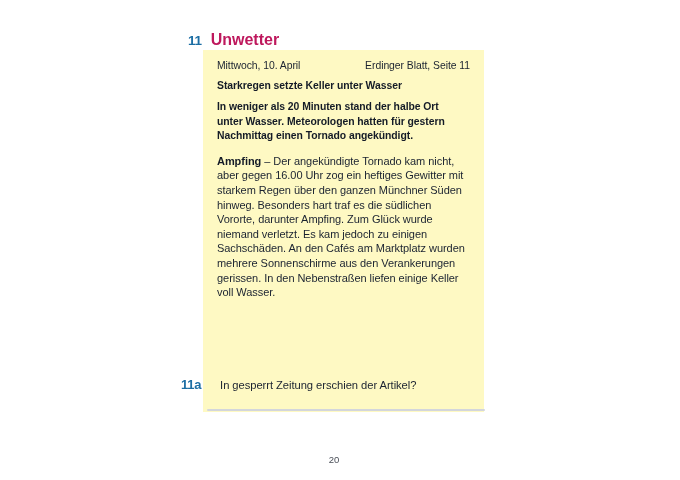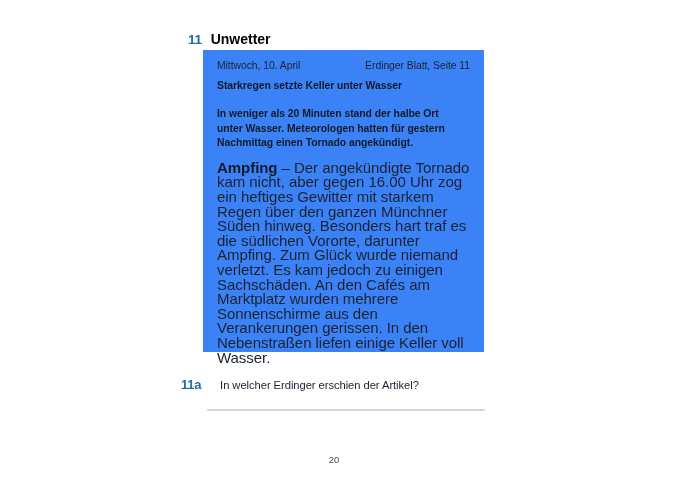--- a/index.html
+++ b/index.html
@@ -34,67 +34,67 @@
     gap: 9px;
     white-space: nowrap;
   }
   .ex-num {
     font-size: 13.5px;
     font-weight: bold;
     color: #1c6ea4;
     letter-spacing: -0.3px;
   }
   .ex-title {
-    font-size: 14px;
+    font-size: 16px;
     font-weight: bold;
-    color: #000000;
+    color: #be185d;
   }
 
   
   .article-box {
     position: absolute;
     left: 203px;
     top: 50px;
     width: 281px;
-    height: 302px;
-    background: #3b82f6;
+    height: 362px;
+    background: #fef9c3;
     box-sizing: border-box;
     padding: 10px 14px 14px 14px;
   }
 
   .meta-row {
     display: flex;
     justify-content: space-between;
     align-items: baseline;
     font-size: 10.4px;
     color: #1a2230;
     margin-bottom: 9px;
     letter-spacing: -0.05px;
   }
   .meta-left, .meta-right { white-space: nowrap; }
 
   .headline {
     font-size: 10.4px;
     font-weight: bold;
     color: #141b27;
-    margin: 0 0 16px 0;
+    margin: 0 0 9px 0;
     letter-spacing: -0.05px;
   }
 
   .lead {
     font-size: 10.4px;
     font-weight: bold;
     color: #141b27;
     margin: 0 8px 10px 0;
     line-height: 14.6px;
     letter-spacing: -0.05px;
   }
 
   .body-par {
-    font-size: 15px;
+    font-size: 11px;
     color: #1a2230;
     margin: 0 0 10px 0;
     line-height: 14.6px;
     letter-spacing: -0.05px;
   }
   .body-par:last-child { margin-bottom: 0; }
   .dateline {
     font-weight: bold;
     color: #141b27;
   }
@@ -163,20 +163,20 @@
 
     <p class="lead">In weniger als 20 Minuten stand der halbe Ort unter Wasser. Meteorologen hatten für gestern Nachmittag einen Tornado angekündigt.</p>
 
     <p class="body-par"><span class="dateline">Ampfing</span><span> – Der angekündigte Tornado kam nicht, aber gegen 16.00 Uhr zog ein heftiges Gewitter mit starkem Regen über den ganzen Münchner Süden hinweg. Besonders hart traf es die südlichen Vororte, darunter Ampfing. Zum Glück wurde niemand verletzt. Es kam jedoch zu einigen Sachschäden. An den Cafés am Marktplatz wurden mehrere Sonnenschirme aus den Verankerungen gerissen. In den Nebenstraßen liefen einige Keller voll Wasser.</span></p>
 
 
   </div>
 
   <div class="question-row">
     <span class="q-num">11a</span>
-    <span class="q-text">In welcher Erdinger erschien der Artikel?</span>
+    <span class="q-text">In gesperrt Zeitung erschien der Artikel?</span>
   </div>
 
   <div class="answer-line"></div>
 
   <div class="page-number">20</div>
 
 </div>
 
 </body></html>

